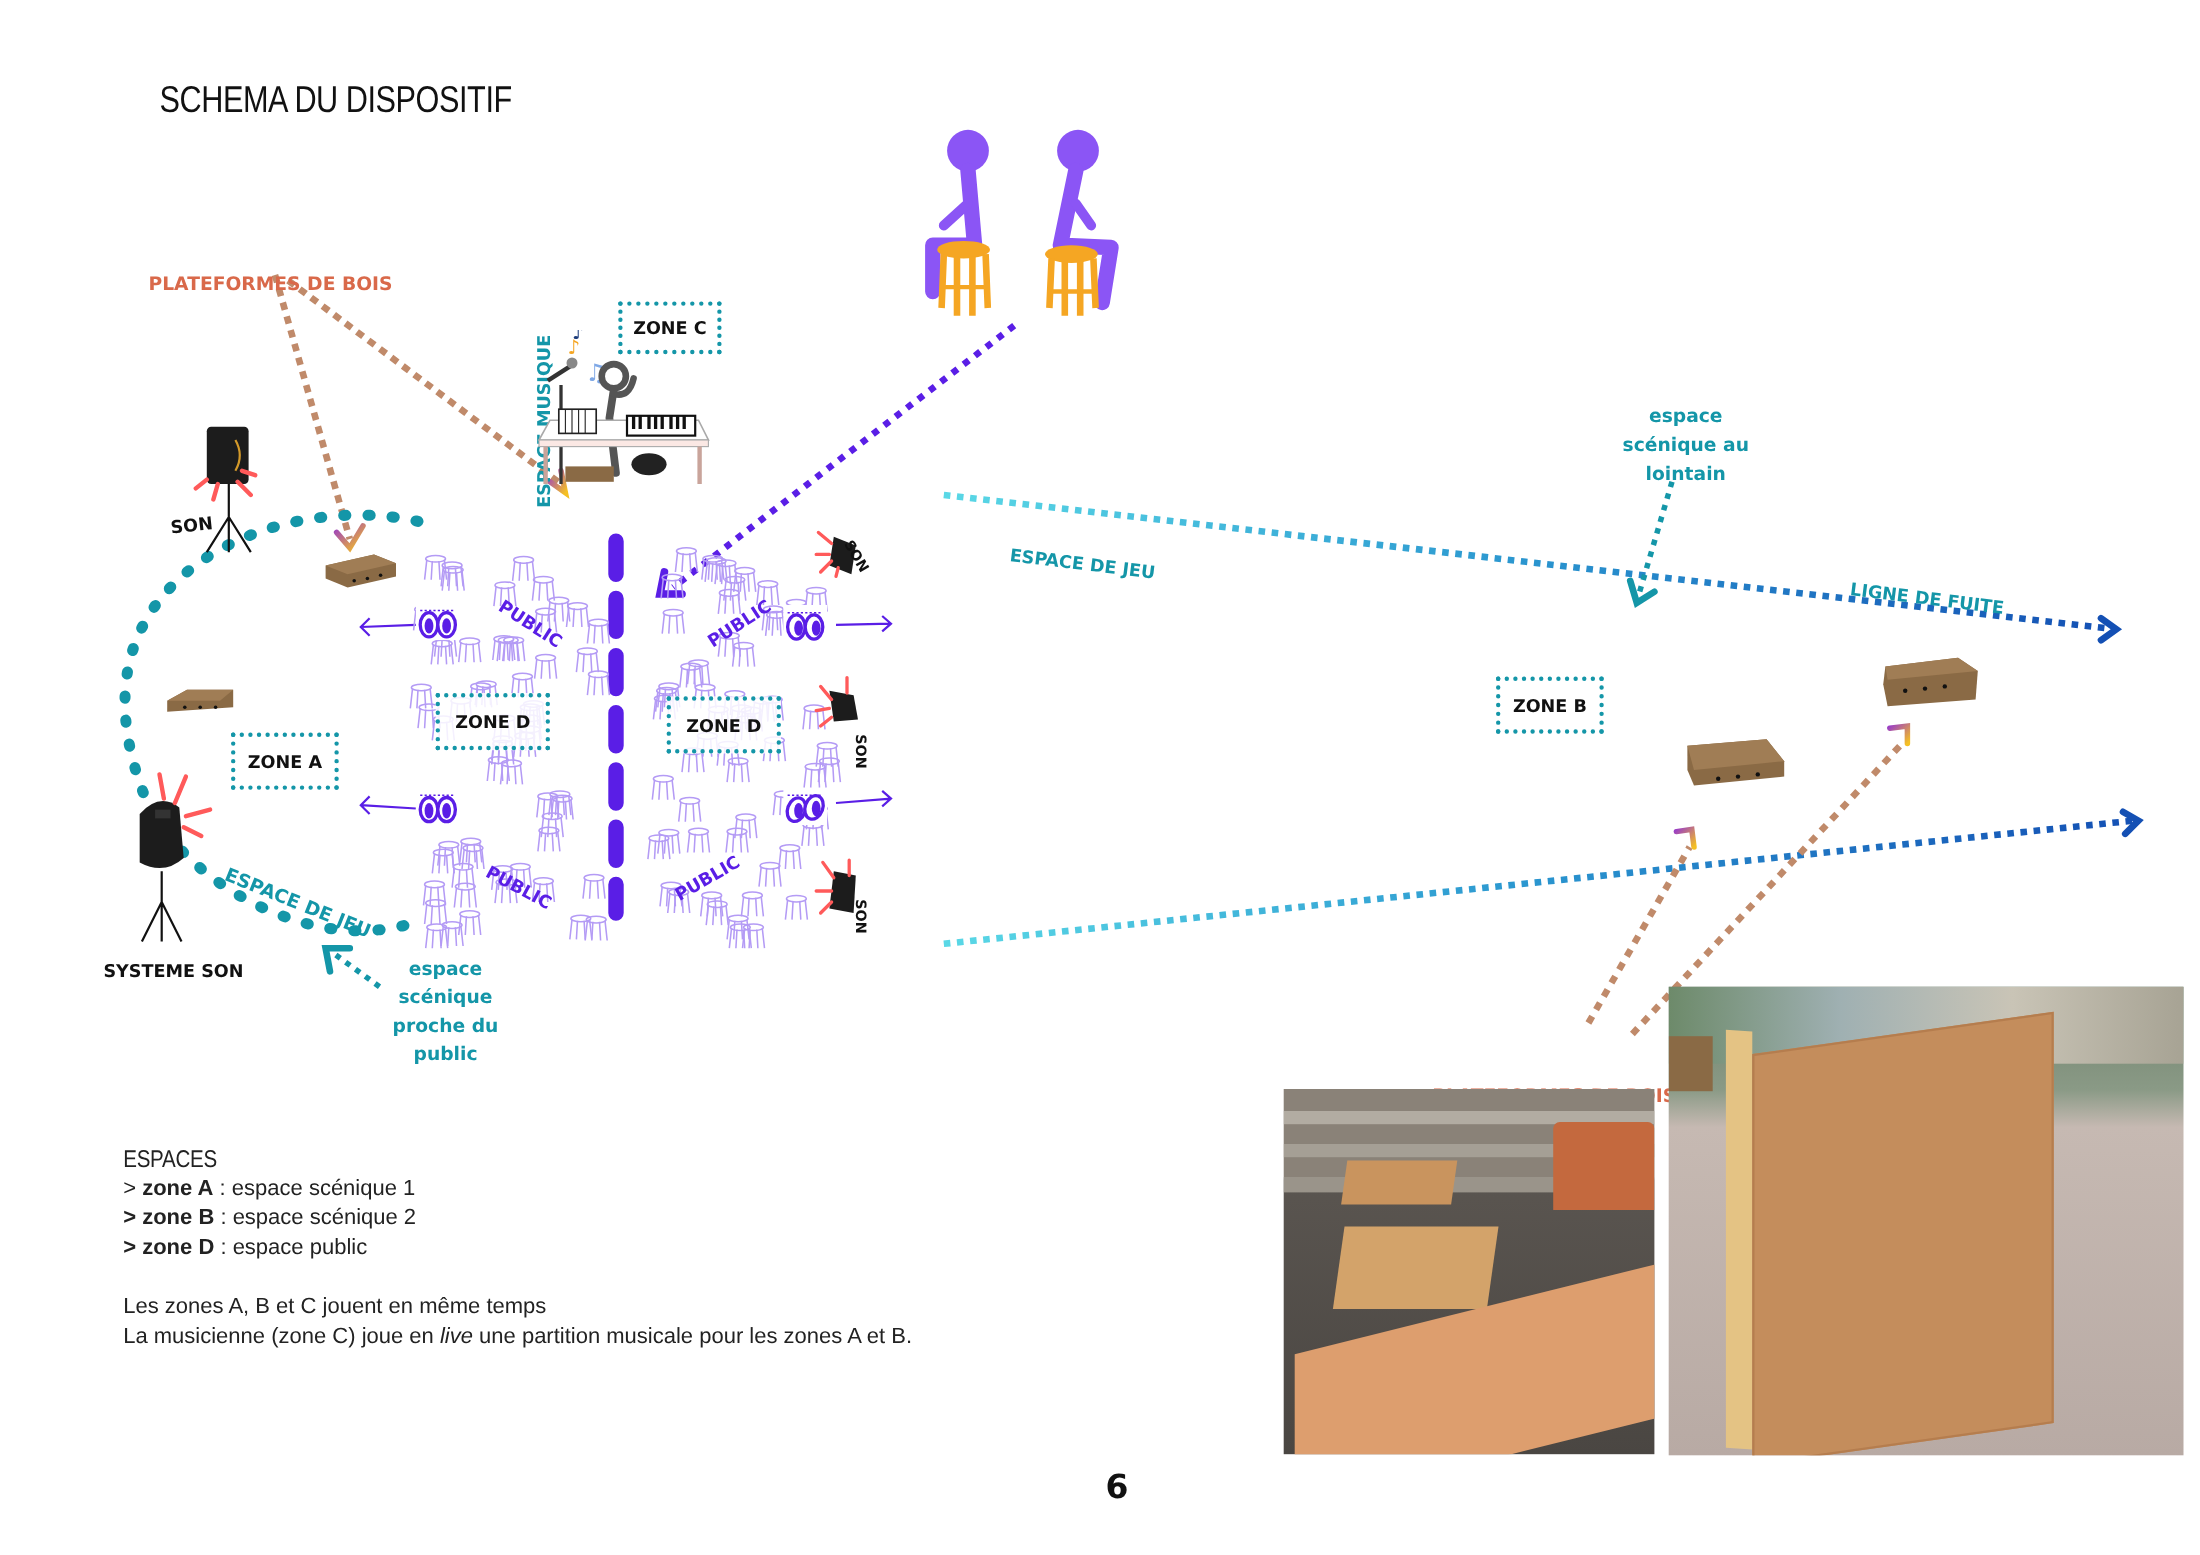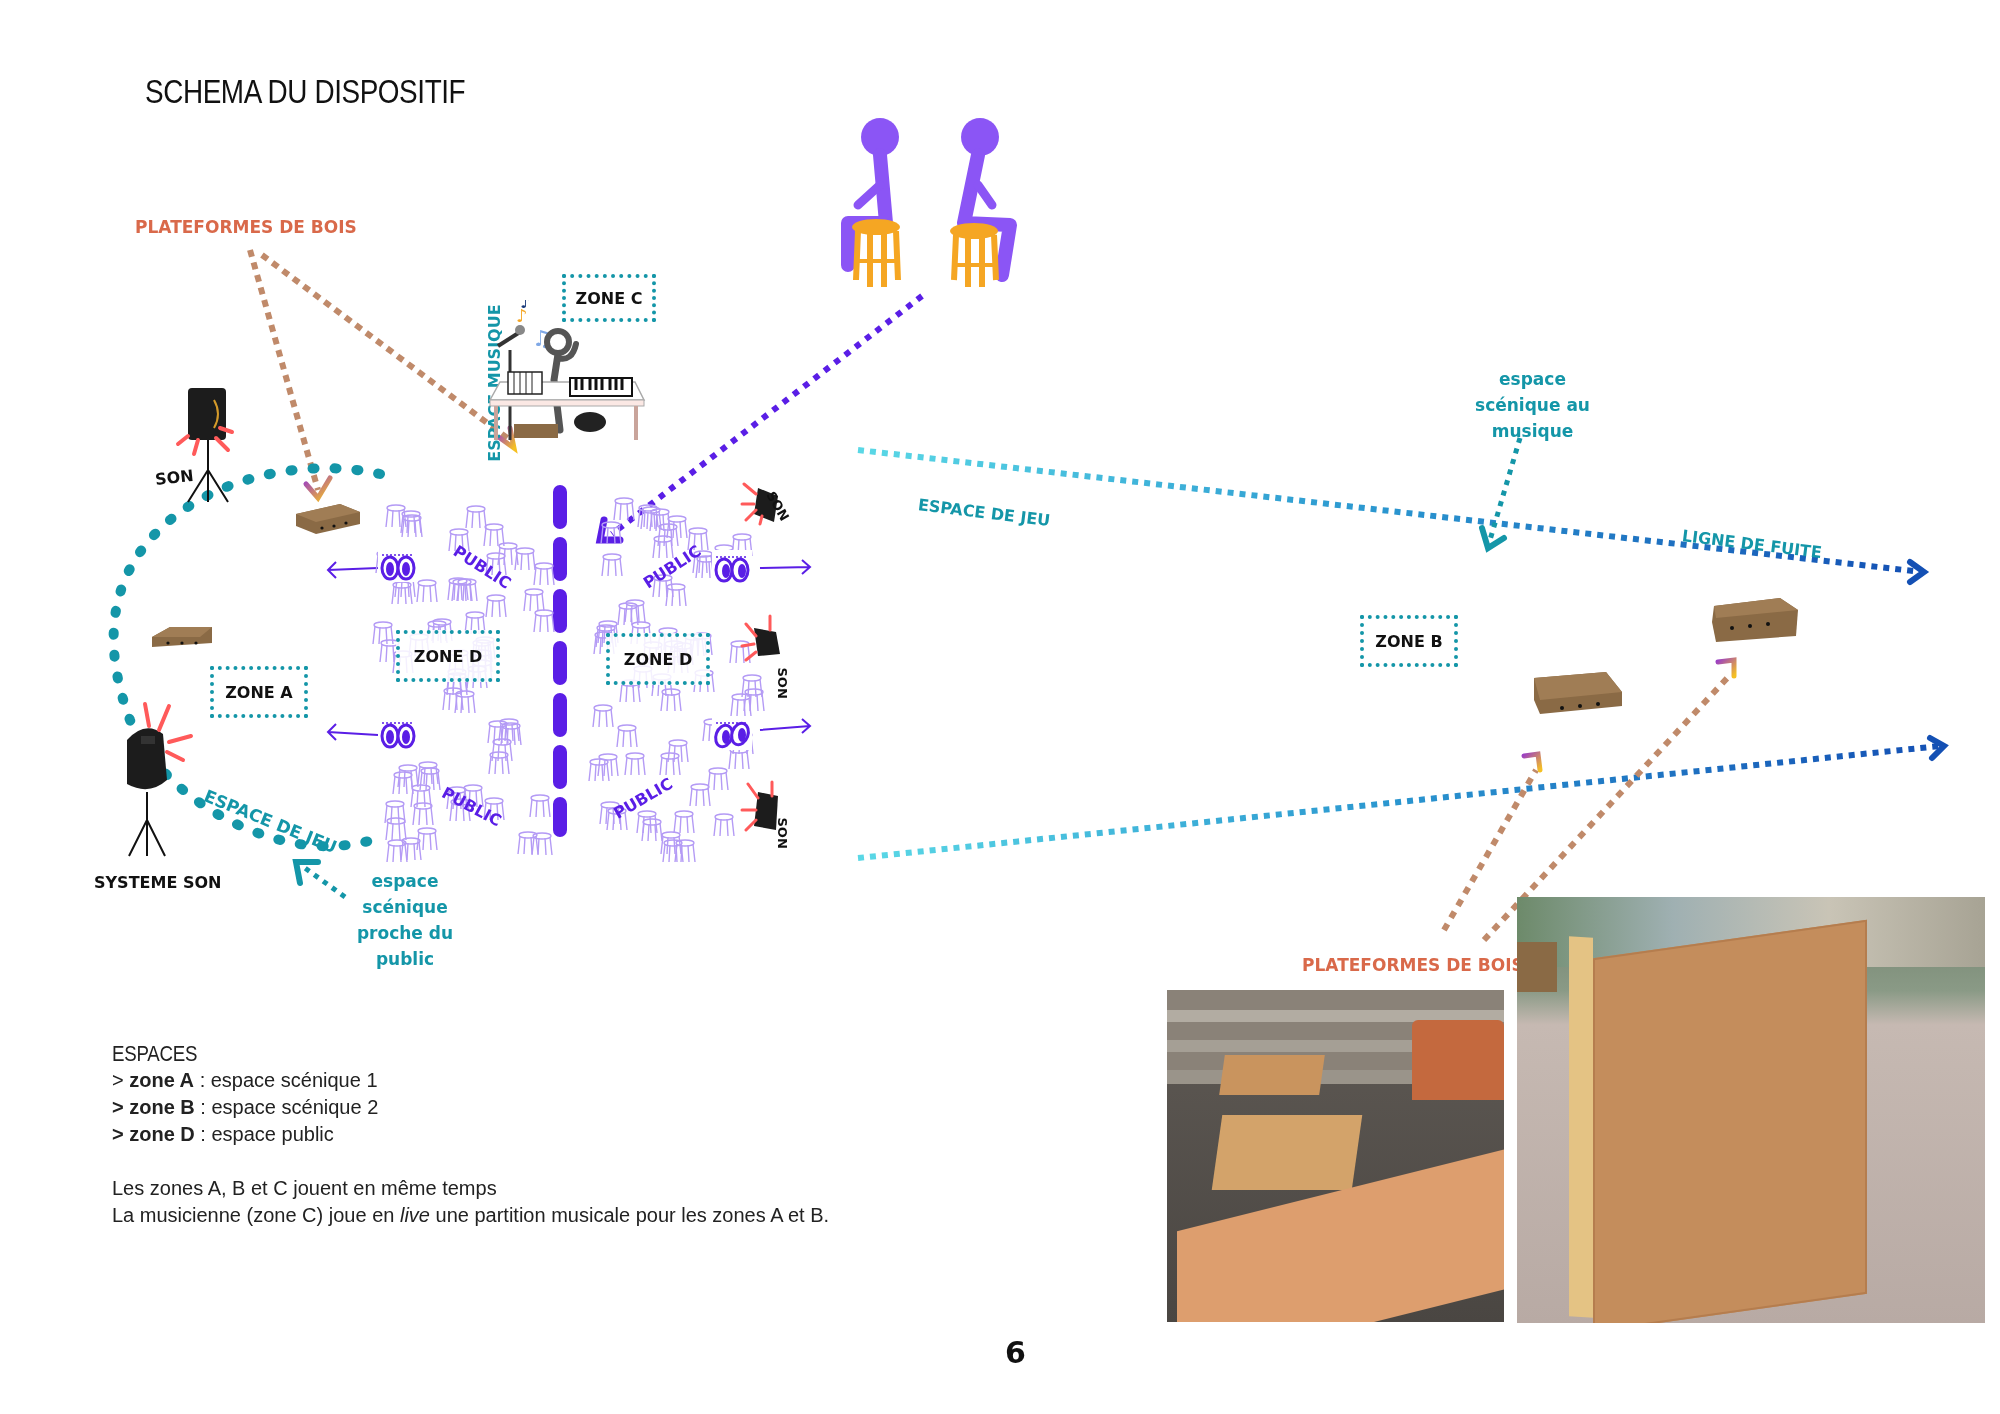--- a/index.html
+++ b/index.html
@@ -1,20 +1,20 @@
 <!DOCTYPE html>
 <html><head>
 <meta charset="utf-8">
 <style>
   html, body { margin:0; padding:0; background:#ffffff; }
   body { width:2000px; height:1414px; position:relative; overflow:hidden; font-family:"DejaVu Sans", sans-serif; }
   .abs { position:absolute; }
   #stage { position:absolute; left:0; top:0; width:1964px; height:1414px; }
   .title { left:145px; top:72px; font-family:"Liberation Sans", sans-serif; font-size:34px; letter-spacing:-0.5px; transform:scaleX(0.82); transform-origin:left top; color:#111; font-weight:400; }
-  .lbl-orange { color:#d9694a; font-weight:700; font-size:17px; font-family:"DejaVu Sans", sans-serif; }
+  .lbl-orange { color:#d9694a; font-weight:700; font-size:17px; font-family:"DejaVu Sans", sans-serif;margin-top:32px; }
   .lbl-teal { color:#1496a8; font-weight:700; font-size:17px; font-family:"DejaVu Sans", sans-serif; text-align:center; line-height:26px; }
   .lbl-black { color:#111; font-weight:700; font-size:16px; font-family:"DejaVu Sans", sans-serif; }
   .lbl-purple { color:#5a1ee6; font-weight:700; font-size:16px; font-family:"DejaVu Sans", sans-serif; }
   .zone { position:absolute; border:4px dotted #1496a8; display:flex; align-items:center; justify-content:center; font-weight:700; font-size:16px; color:#111; font-family:"DejaVu Sans", sans-serif; background:rgba(255,255,255,0.85); }
   .legend { left:112px; top:1040px; font-family:"Liberation Sans", sans-serif; font-size:20px; color:#222; line-height:27px; }
   .legend .head { font-size:22px; transform:scaleX(0.85); transform-origin:left; letter-spacing:-0.3px; }
   .legend b { font-weight:700; }
   .page-num { left:1005px; top:1335px; font-weight:700; font-size:30px; color:#111; font-family:"DejaVu Sans", sans-serif; }
   .photo { position:absolute; overflow:hidden; }
 </style>
@@ -380,21 +380,21 @@
   <svg class="abs" style="left:740px;top:780px" width="48" height="58">
     <path d="M18 12 L38 16 L36 50 L14 46 Z" fill="#1c1c1c"></path>
     <path d="M8 4 L18 18 M32 2 L32 16 M2 30 L16 30 M6 50 L16 40" stroke="#ff5a5a" stroke-width="3" stroke-linecap="round"></path>
   </svg>
   <div class="abs lbl-black" style="left:782px;top:810px;font-size:13px;transform:rotate(90deg);transform-origin:left;">SON</div>
 
   <div class="abs lbl-teal" style="left:918px;top:492px;transform:rotate(7deg);transform-origin:left;font-size:16px;">ESPACE DE JEU</div>
   <div class="abs lbl-teal" style="left:1470px;top:366px;width:125px;">
     <div>espace</div>
     <div>scénique au</div>
-    <div>musique</div>
+    <div>lointain</div>
   </div>
   <div class="abs lbl-teal" style="left:1682px;top:523px;transform:rotate(7deg);transform-origin:left;font-size:16px;">LIGNE DE FUITE</div>
 
   <div class="zone" style="left:1360px;top:615px;width:90px;height:44px;">ZONE B</div>
 
   <svg class="abs" style="left:1532px;top:670px" width="92" height="50">
     <path d="M2 8 L74 2 L90 22 L90 36 L8 44 L2 30 Z" fill="#8a6a45"></path>
     <path d="M2 8 L74 2 L90 22 L8 30 Z" fill="#a07d55"></path>
     <circle cx="30" cy="38" r="2" fill="#111"></circle>
       <circle cx="48" cy="36" r="2" fill="#111"></circle>

